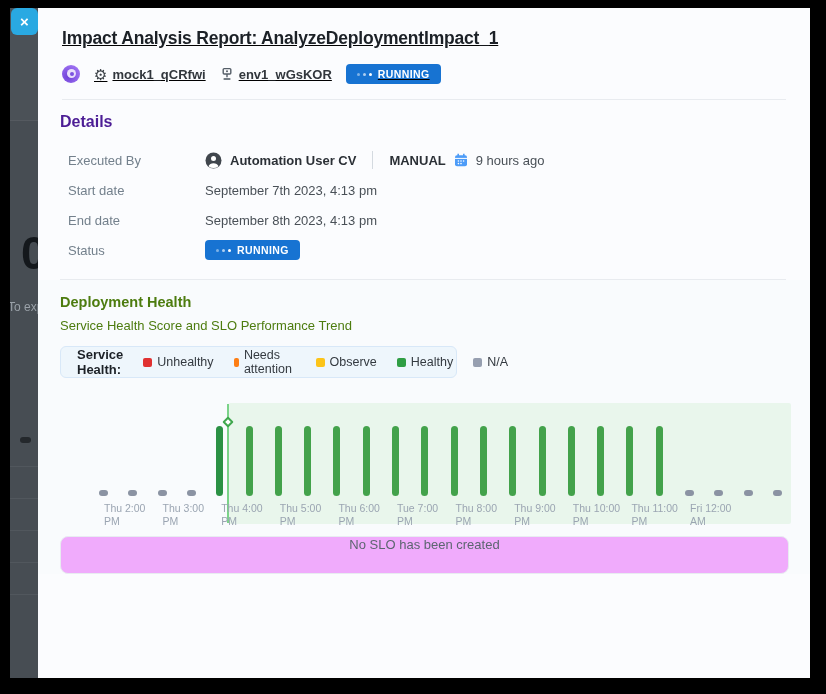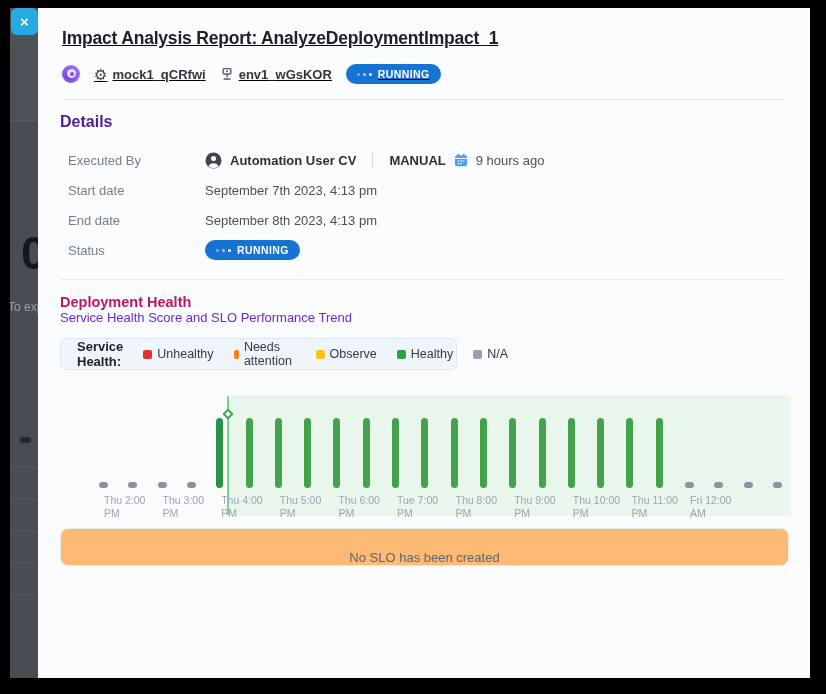--- a/index.html
+++ b/index.html
@@ -61,21 +61,21 @@
   .app-logo::before {
     content:""; position:absolute; left:8px; top:7px; width:4px; height:4px;
     border-radius:50%; background:#7c52e0; z-index:1;
   }
 
   .meta-item { display:flex; align-items:center; gap:5px; font-size:13px; font-weight:600; color:#31363c; }
   .gear-glyph { font-size:15px; color:#3a4046; line-height:1; }
 
   .status-badge {
     display:inline-flex; align-items:center; gap:6px;
-    background:#1773d2; color:#fff; border-radius:10px;
+    background:#1773d2; color:#fff; border-radius:4px;
     padding:4px 11px; font-size:10.5px; font-weight:700; letter-spacing:.4px;
   }
   .dots { display:inline-flex; gap:3px; align-items:center; }
   .dots i { width:3px; height:3px; border-radius:50%; background:#fff; display:block; }
   .dots i:nth-child(1){ opacity:.45; } .dots i:nth-child(2){ opacity:.65; } .dots i:nth-child(3){ opacity:1; }
 
   .divider { height:1px; background:#e8ebef; margin-top:13px; }
 
   
   .details-section { padding:13px 24px 0 22px; }
@@ -83,22 +83,22 @@
   .details-rows { margin-top:14px; }
   .detail-row { display:flex; align-items:center; min-height:30px; padding-left:8px; }
   .detail-label { width:137px; flex:0 0 auto; font-size:13px; color:#73808c; }
   .detail-value { font-size:13px; color:#495057; display:flex; align-items:center; gap:8px; }
   .value-strong { font-weight:600; color:#2b3036; }
   .v-sep { width:1px; height:18px; background:#d4dae0; margin:0 8px; }
   .icon-svg { display:block; flex:0 0 auto; }
 
   
   .health-section { padding:14px 23px 0 22px; background:#f9fbfd; }
-  .health-heading { font-size:14.5px; font-weight:700; color:#be185d; }
-  .health-subtitle { font-size:13px; color:#6d28d9; margin-top:0; }
+  .health-heading { font-size:14.5px; font-weight:700; color:#4d7c0f; }
+  .health-subtitle { font-size:13px; color:#4d7c0f; margin-top:8px; }
 
   .legend-box {
     margin-top:13px; width:397px; height:32px;
     background:#eef6fc; border:1px solid #d8e8f8; border-radius:6px;
     display:flex; align-items:center; gap:20px; padding:0 16px;
   }
   .legend-title { font-size:13px; font-weight:700; color:#1c2127; }
   .legend-item { display:flex; align-items:center; gap:5px; font-size:12.5px; color:#343a40; }
   .legend-swatch { width:9px; height:9px; border-radius:2px; display:block; }
 
@@ -116,22 +116,22 @@
   .bar { position:absolute; border-radius:3.5px; }
   .bar.healthy { width:7px; height:70px; top:35px; background:#43a24b; }
   .bar.healthy.deploy { background:#2b9144; }
   .bar.na { width:9px; height:6px; top:99px; background:#8b93a3; }
   .axis-label {
     position:absolute; top:111px; font-size:10.5px; line-height:13px; color:#9ba5b2; white-space:nowrap;
   }
 
   .empty-slo-box {
     margin-top:7px; width:729px; height:38px;
-    background:#fdba74; border:1px solid #e8ecf1; border-radius:8px;
-    display:flex; align-items:flex-end; justify-content:center;
+    background:#f0abfc; border:1px solid #e8ecf1; border-radius:8px;
+    display:flex; align-items:flex-start; justify-content:center;
     font-size:13px; color:#5c6570;
   }
 </style>
 </head>
 <body>
 
 <div class="underlay">
   <div class="underlay-top"></div>
   <div class="underlay-divider"></div>
   <div class="underlay-zero">0</div>

